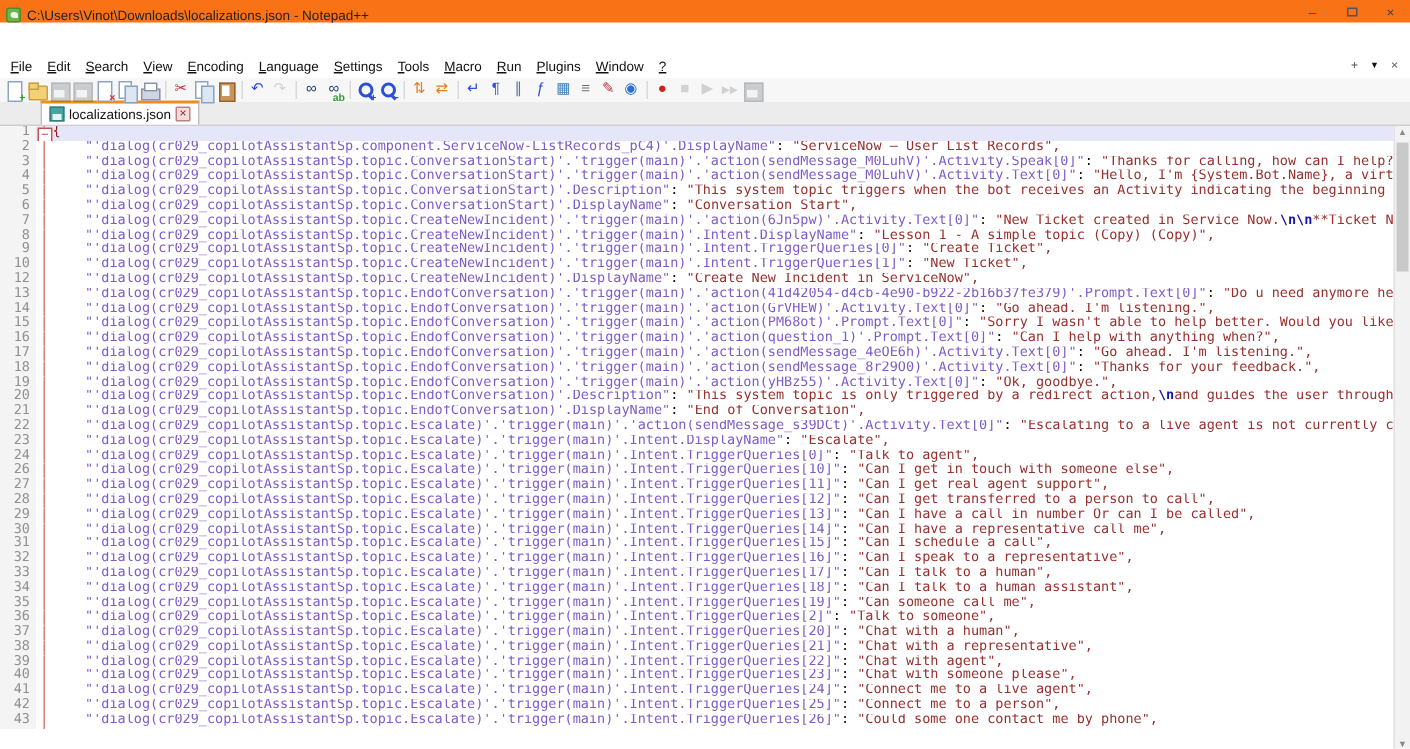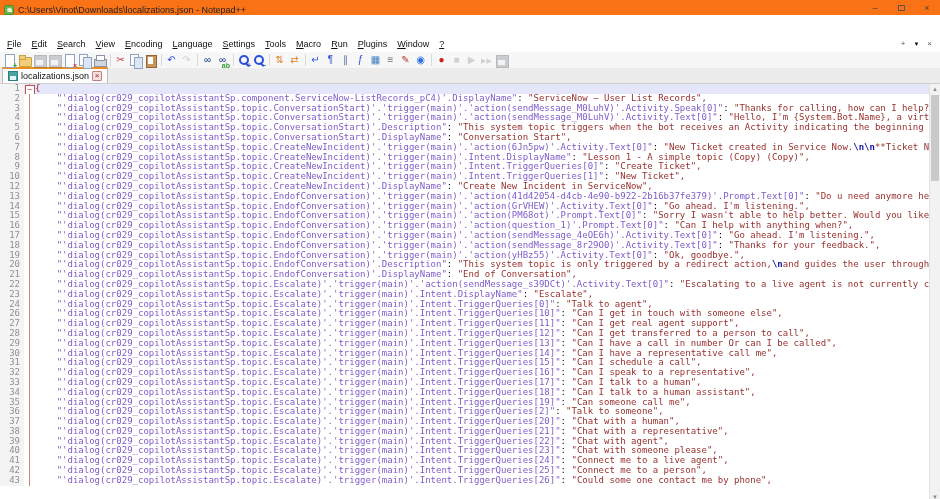--- a/index.html
+++ b/index.html
@@ -65,21 +65,21 @@
   .s-mag::before { content: ""; position: absolute; left: 3px; top: 2px; width: 6px;
     height: 6px; border: 2px solid #2b4fd8; border-radius: 50%; }
   .s-mag::after { content: ""; position: absolute; left: 10px; top: 9px; width: 2px;
     height: 5px; background: #2b4fd8; transform: rotate(-45deg); }
 
   
   .tabbar { height: 16px; background: #ececec; border-bottom: 1px solid #cfcfcf;
     display: flex; align-items: flex-end; padding-left: 2px; }
   .tab { height: 16px; display: flex; align-items: center; gap: 3px; padding: 0 5px;
     background: #fdfdfd; border: 1px solid #bdbdbd; border-bottom: none;
-    border-top: 2px solid #f08c1e; font-size: 9px; color: #111; }
+    border-top: 2px solid #f08c1e; font-size: 9px; color: #111; margin-left: 25px; }
   .tabicon { position: relative; width: 10px; height: 10px; }
   .tabicon::before { content: ""; position: absolute; inset: 0; background: #4aa3a3;
     border: 1px solid #2f7f7f; }
   .tabicon::after { content: ""; position: absolute; left: 2px; top: 5px; width: 6px;
     height: 4px; background: #e8f4f4; }
   .tabclose { width: 10px; height: 10px; border: 1px solid #c08080; background: #f6dede;
     color: #8b2020; font-size: 8px; line-height: 8px; text-align: center; border-radius: 1px; }
 
   
   .editor { position: relative; height: 418px; display: flex; background: #fff; }

